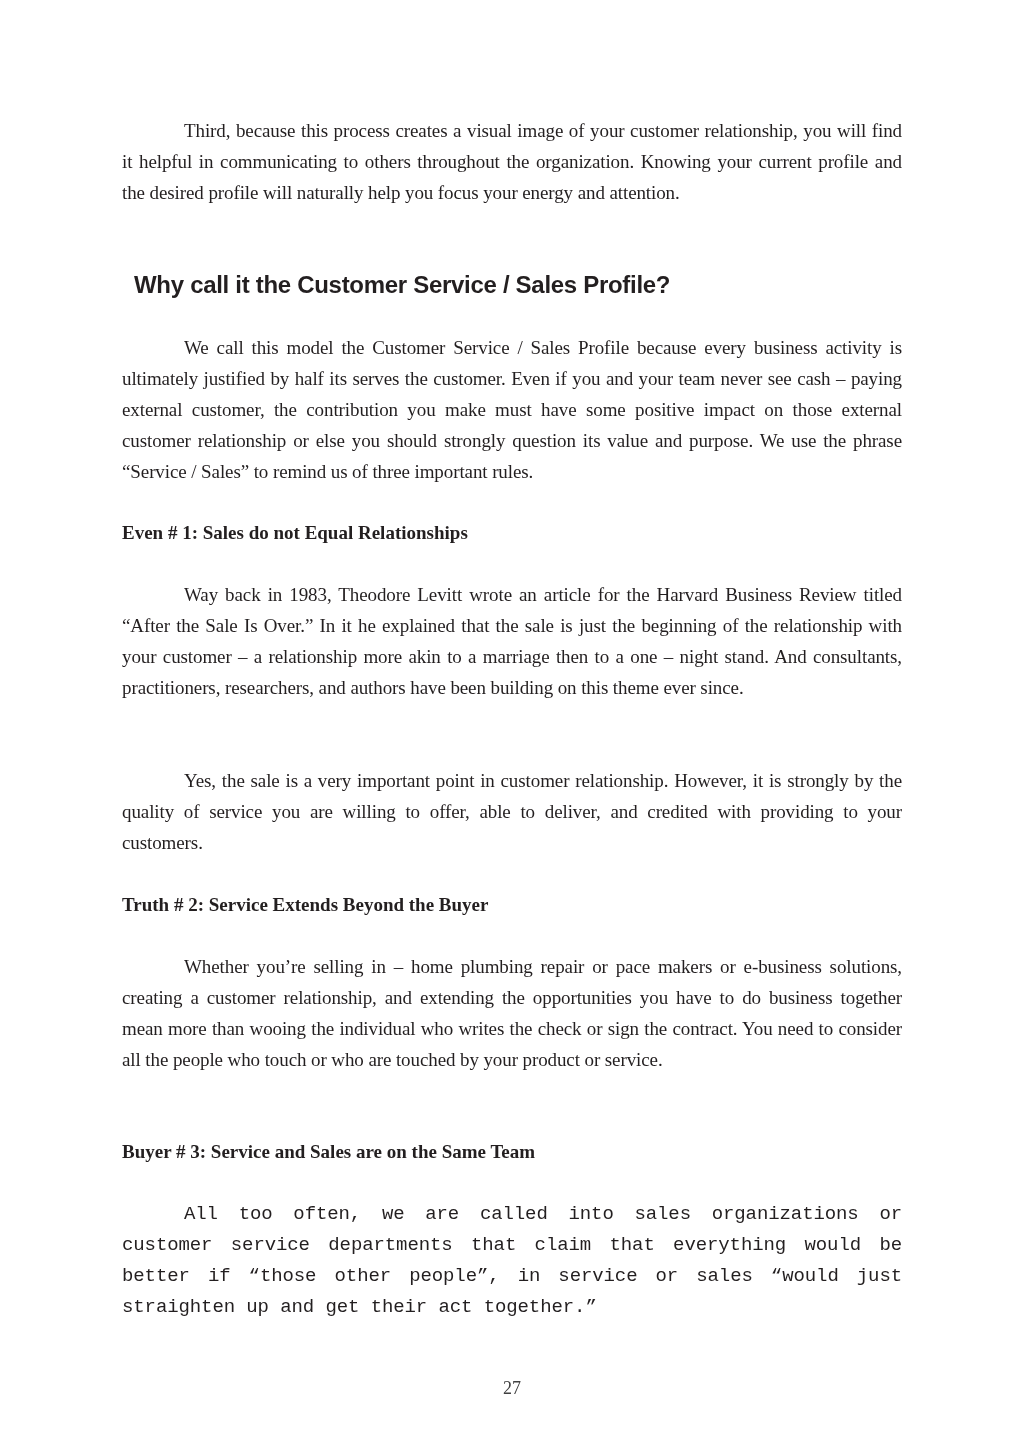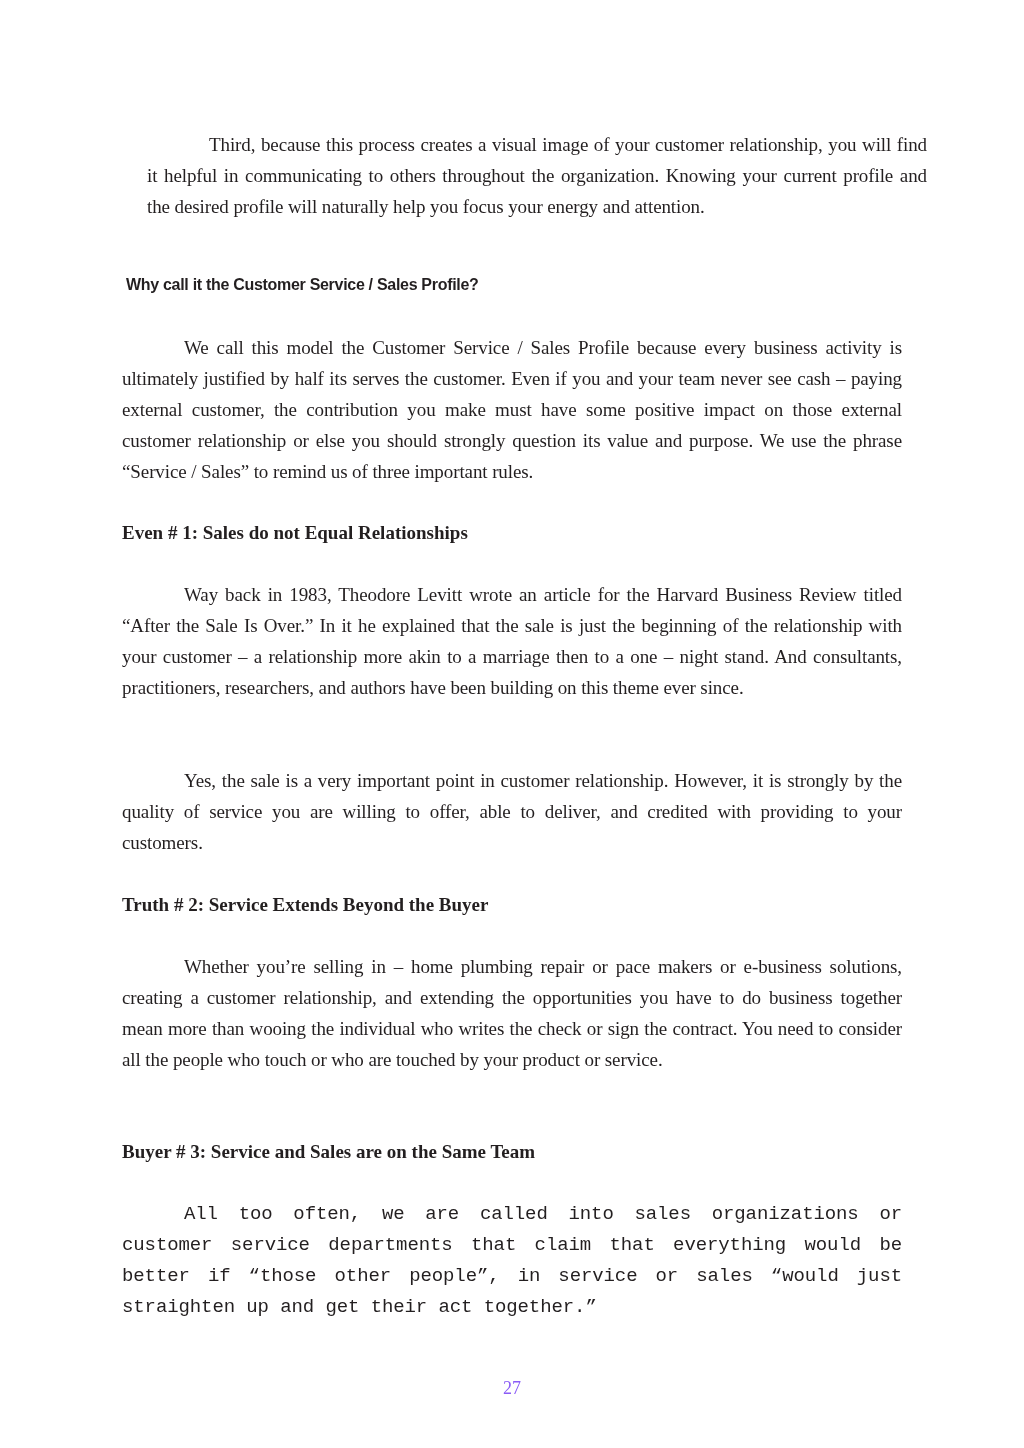--- a/index.html
+++ b/index.html
@@ -3,29 +3,29 @@
 <meta charset="utf-8">
 <style>
   html, body { margin: 0; padding: 0; background: #ffffff; }
   body { width: 1024px; height: 1448px; position: relative; overflow: hidden; }
   .page {
     position: absolute; left: 122px; top: 0; width: 780px;
     font-family: "Liberation Serif", "DejaVu Serif", serif;
     color: #231f20; font-size: 19px; line-height: 31px;
   }
   .para { position: absolute; left: 0; width: 780px; margin: 0; text-align: justify; text-indent: 62px; letter-spacing: -0.1px; }
-  .h-sans { position: absolute; left: 4px; margin: 0; font-family: "Liberation Sans", "DejaVu Sans", sans-serif; font-weight: bold; font-size: 16px; line-height: 31px; letter-spacing: -0.3px; }
+  .h-sans { position: absolute; left: 12px; margin: 0; font-family: "Liberation Sans", "DejaVu Sans", sans-serif; font-weight: bold; font-size: 24px; line-height: 31px; letter-spacing: -0.3px; }
   .h-serif { position: absolute; left: 0; margin: 0; font-family: "Liberation Serif", "DejaVu Serif", serif; font-weight: bold; font-size: 19px; line-height: 31px; }
-  .page-num { position: absolute; left: 0; top: 1378px; width: 1024px; text-align: center; font-family: "Liberation Serif", "DejaVu Serif", serif; font-size: 18px; color: #8b5cf6; }
+  .page-num { position: absolute; left: 0; top: 1378px; width: 1024px; text-align: center; font-family: "Liberation Serif", "DejaVu Serif", serif; font-size: 18px; color: #404040; }
 </style>
 </head>
 <body>
 
 <div class="page">
-  <p class="para" style="top:129px;margin-left:25px;">Third, because this process creates a visual image of your customer relationship, you will find it helpful in communicating to others throughout the organization. Knowing your current profile and the desired profile will naturally help you focus your energy and attention.</p>
+  <p class="para" style="top:115px;">Third, because this process creates a visual image of your customer relationship, you will find it helpful in communicating to others throughout the organization. Knowing your current profile and the desired profile will naturally help you focus your energy and attention.</p>
 
   <h3 class="h-sans" style="top:269px;">Why call it the Customer Service / Sales Profile?</h3>
 
   <p class="para" style="top:332px;">We call this model the Customer Service / Sales Profile because every business activity is ultimately justified by half its serves the customer. Even if you and your team never see cash – paying external customer, the contribution you make must have some positive impact on those external customer relationship or else you should strongly question its value and purpose. We use the phrase “Service / Sales” to remind us of three important rules.</p>
 
   <h3 class="h-serif" style="top:517px;">Even # 1: Sales do not Equal Relationships</h3>
 
   <p class="para" style="top:579px;">Way back in 1983, Theodore Levitt wrote an article for the Harvard Business Review titled “After the Sale Is Over.” In it he explained that the sale is just the beginning of the relationship with your customer – a relationship more akin to a marriage then to a one – night stand. And consultants, practitioners, researchers, and authors have been building on this theme ever since.</p>
 
   <p class="para" style="top:765px;">Yes, the sale is a very important point in customer relationship. However, it is strongly by the quality of service you are willing to offer, able to deliver, and credited with providing to your customers.</p>

